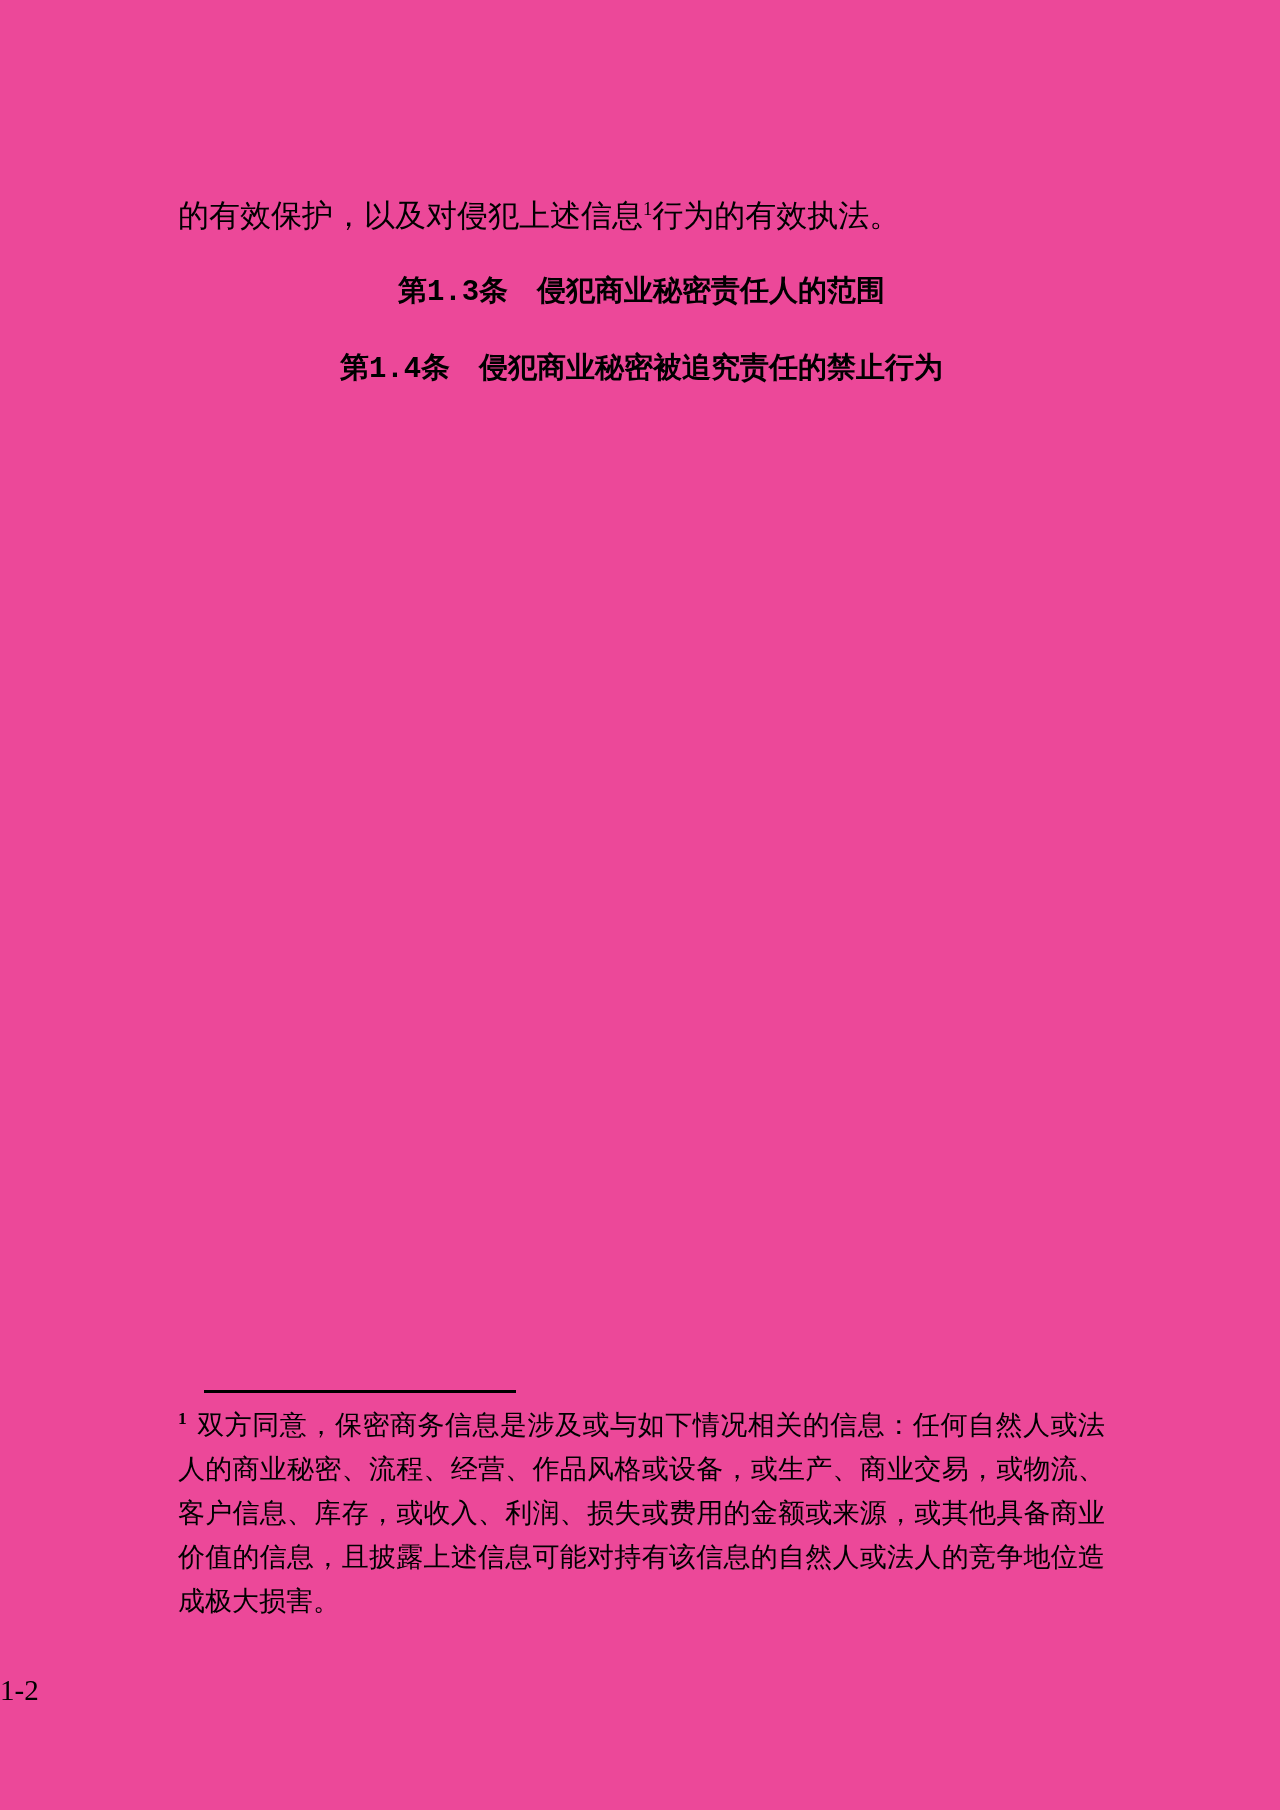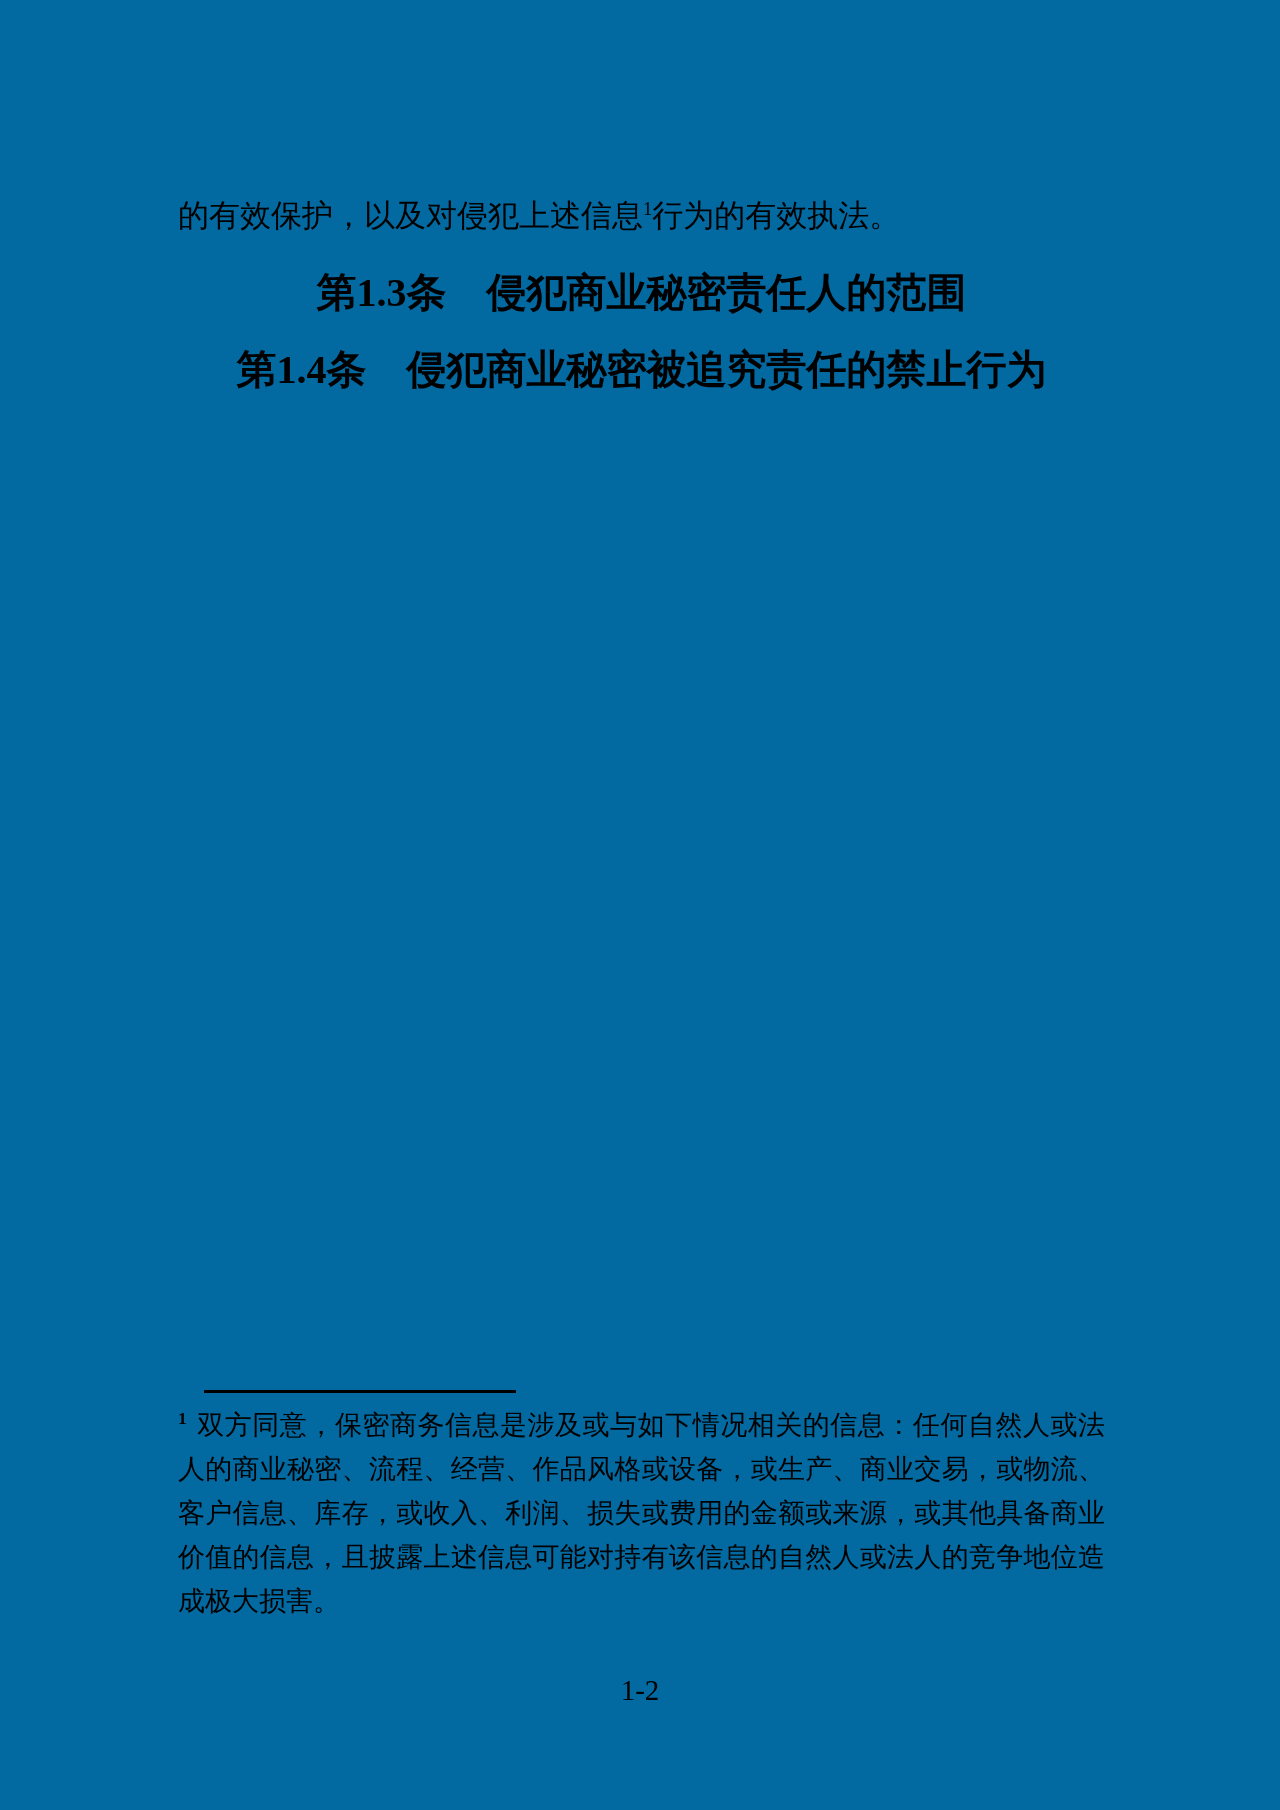--- a/index.html
+++ b/index.html
@@ -4,21 +4,21 @@
 <style>
   html, body {
     margin: 0;
     padding: 0;
     background: #ffffff;
   }
   .page {
     position: relative;
     width: 1280px;
     height: 1810px;
-    background: #0369a1;
+    background: #ec4899;
     color: #000000;
     font-family: "Liberation Serif", "DejaVu Serif", serif;
     overflow: hidden;
   }
   .body-text {
     position: absolute;
     top: 177px;
     left: 178px;
     width: 927px;
     font-size: 31px;
@@ -29,23 +29,23 @@
     margin: 0;
   }
   p.cont {
     text-indent: 0;
   }
   p.para {
     text-indent: 68px;
   }
   .heading {
     margin: 0;
-    font-family: Liberation Serif, serif;
+    font-family: Liberation Mono, monospace;
     font-weight: bold;
-    font-size: 40px;
+    font-size: 29px;
     line-height: 77px;
     text-align: center;
     text-indent: 0;
   }
   .num {
     font-family: "Liberation Sans", "DejaVu Sans", sans-serif;
     font-weight: bold;
   }
   sup.body-ref {
     font-size: 0.6em;
@@ -75,21 +75,20 @@
     font-size: 0.65em;
     vertical-align: super;
     line-height: 0;
     margin-right: 10px;
   }
   .page-number {
     position: absolute;
     top: 1672px;
     left: 0;
     width: 1280px;
-    text-align: center;
     font-size: 29px;
     line-height: 36px;
   }
 </style>
 </head>
 <body>
 
 <div class="page">
 
   <div class="body-text">

